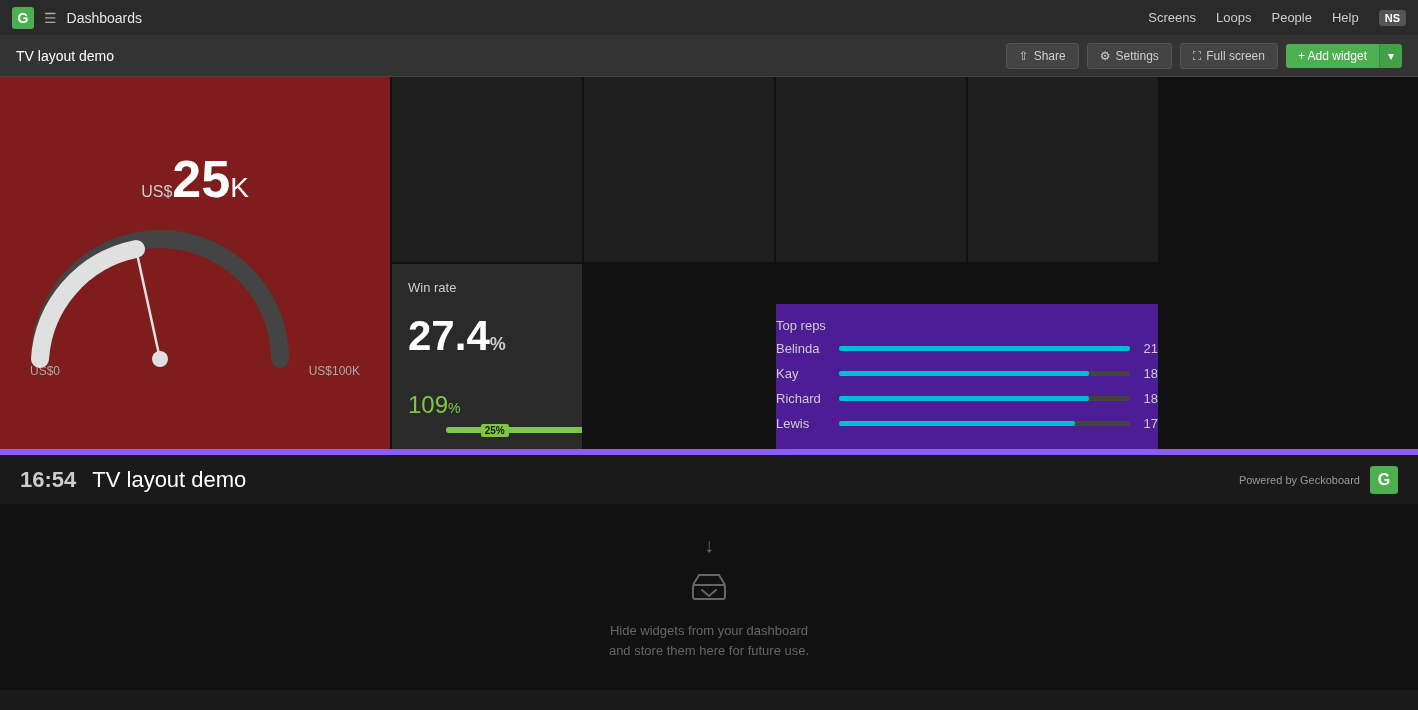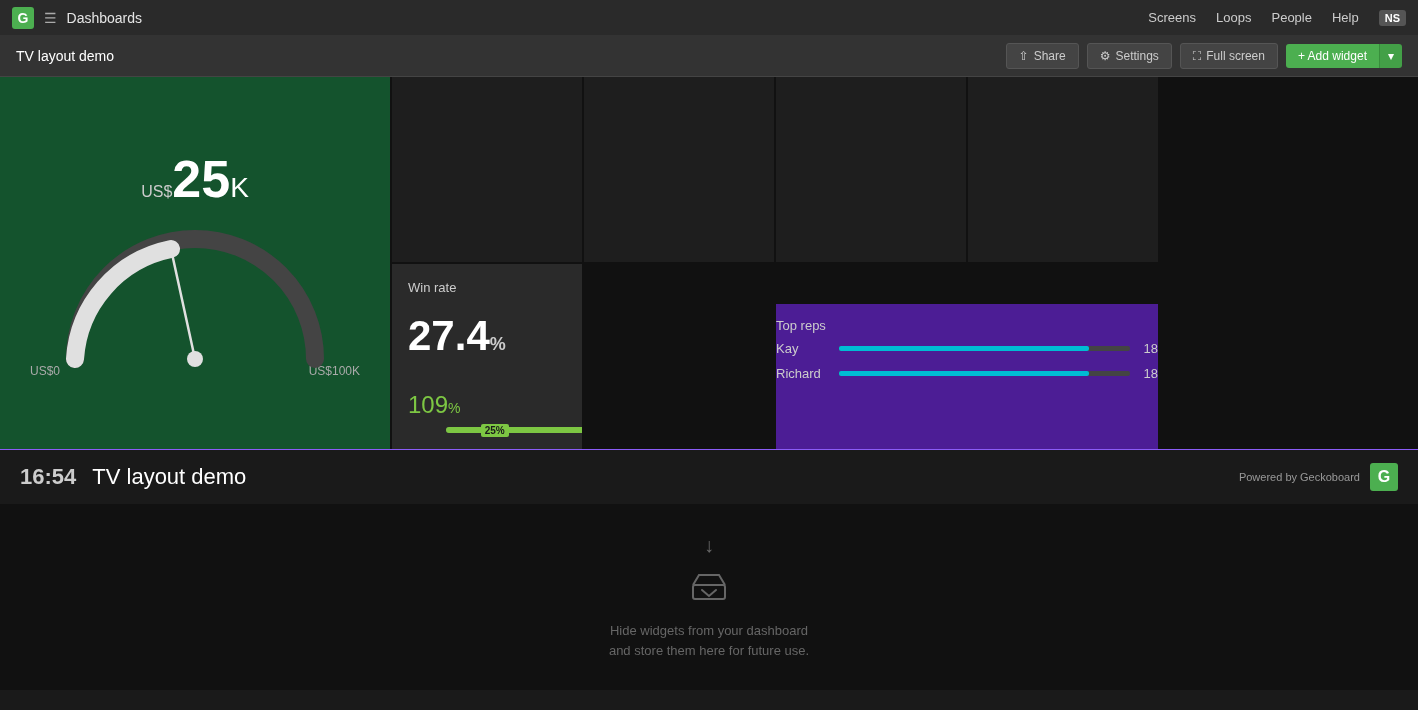--- a/index.html
+++ b/index.html
@@ -143,24 +143,23 @@
 
     .widget {
       background: #2a2a2a;
       position: relative;
       overflow: hidden;
     }
 
     
     .widget-gauge {
       grid-row: 1 / 3;
-      background: #14532d;
+      background: #7f1d1d;
       display: flex;
       flex-direction: column;
-      align-items: center;
       justify-content: center;
       padding: 20px;
     }
 
     .gauge-value {
       font-size: 13px;
       color: #ccc;
       text-align: center;
       margin-bottom: 5px;
     }
@@ -296,21 +295,21 @@
     }
 
     
     .footer-bar {
       background: #1a1a1a;
       height: 55px;
       display: flex;
       align-items: center;
       justify-content: space-between;
       padding: 0 20px;
-      border-top: 1px solid #8b5cf6;
+      border-top: 6px solid #8b5cf6;
       gap: 40px;
     }
     .footer-left {
       display: flex;
       align-items: center;
       gap: 16px;
     }
     .footer-time {
       font-size: 22px;
       color: #ccc;
@@ -449,32 +448,46 @@
           <div class="progress-bar-fill" style="width: 100%"></div>
           <div class="progress-bar-marker" style="left: 22%">25%</div>
         </div>
       </div>
     </div>
 
     <div class="widget widget-topreps">
       <div class="widget-label">Top reps</div>
       <div id="rep-list">
           <div class="rep-row">
+      <span class="rep-name">Belinda</span>
+      <div class="rep-bar-container">
+        <div class="rep-bar-fill" style="width: 100%"></div>
+      </div>
+      <span class="rep-value">21</span>
+    </div>
+          <div class="rep-row">
       <span class="rep-name">Kay</span>
       <div class="rep-bar-container">
         <div class="rep-bar-fill" style="width: 86%"></div>
       </div>
       <span class="rep-value">18</span>
     </div>
           <div class="rep-row">
       <span class="rep-name">Richard</span>
       <div class="rep-bar-container">
         <div class="rep-bar-fill" style="width: 86%"></div>
       </div>
       <span class="rep-value">18</span>
+    </div>
+          <div class="rep-row">
+      <span class="rep-name">Lewis</span>
+      <div class="rep-bar-container">
+        <div class="rep-bar-fill" style="width: 81%"></div>
+      </div>
+      <span class="rep-value">17</span>
     </div>
         </div>
     </div>
 
   </div>
 
   <div class="footer-bar">
     <div class="footer-left">
       <span class="footer-time">16:54</span>
       <span class="footer-title">TV layout demo</span>

